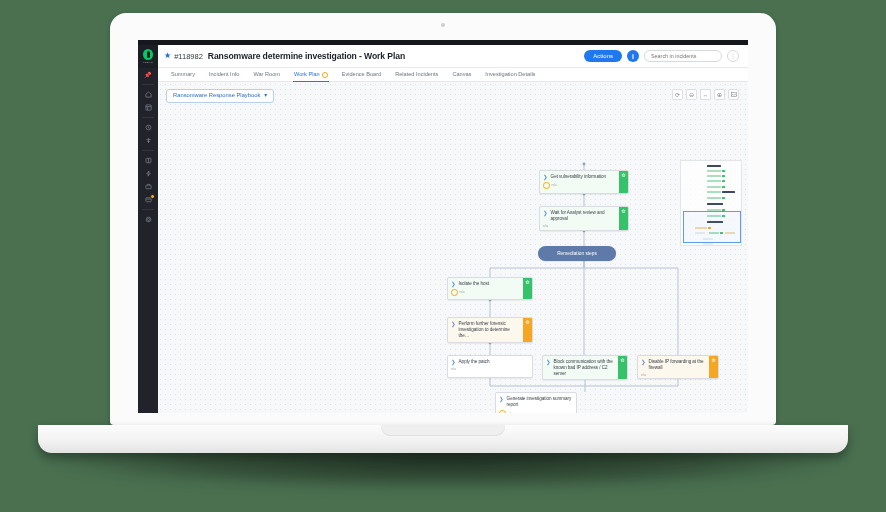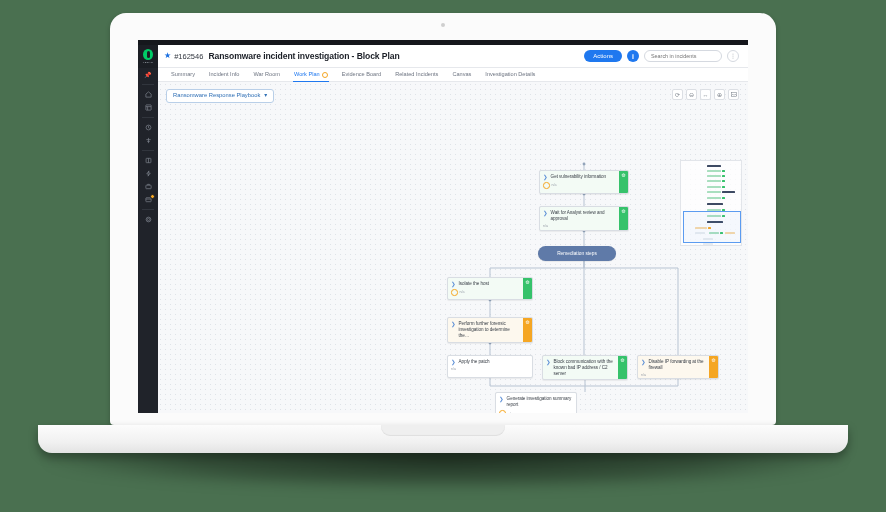--- a/index.html
+++ b/index.html
@@ -301,22 +301,22 @@
             <circle cx="8" cy="8" r="5.4"></circle>
           </svg>
       </div>
 
     </div>
 
     <div class="app">
 
       <div class="header">
         <span class="star-icon">★</span>
-        <span class="inc-id">#162546</span>
-        <span class="inc-title">Ransomware incident investigation - Block Plan</span>
+        <span class="inc-id">#118982</span>
+        <span class="inc-title">Ransomware determine investigation - Work Plan</span>
         <div class="header-right">
           <button class="btn-actions">Actions</button>
           <div class="btn-info">i</div>
           <div class="search-box">
             <input type="text" placeholder="Search in incidents" style="">
           </div>
           <div class="btn-round">⋮</div>
         </div>
       </div>
 

